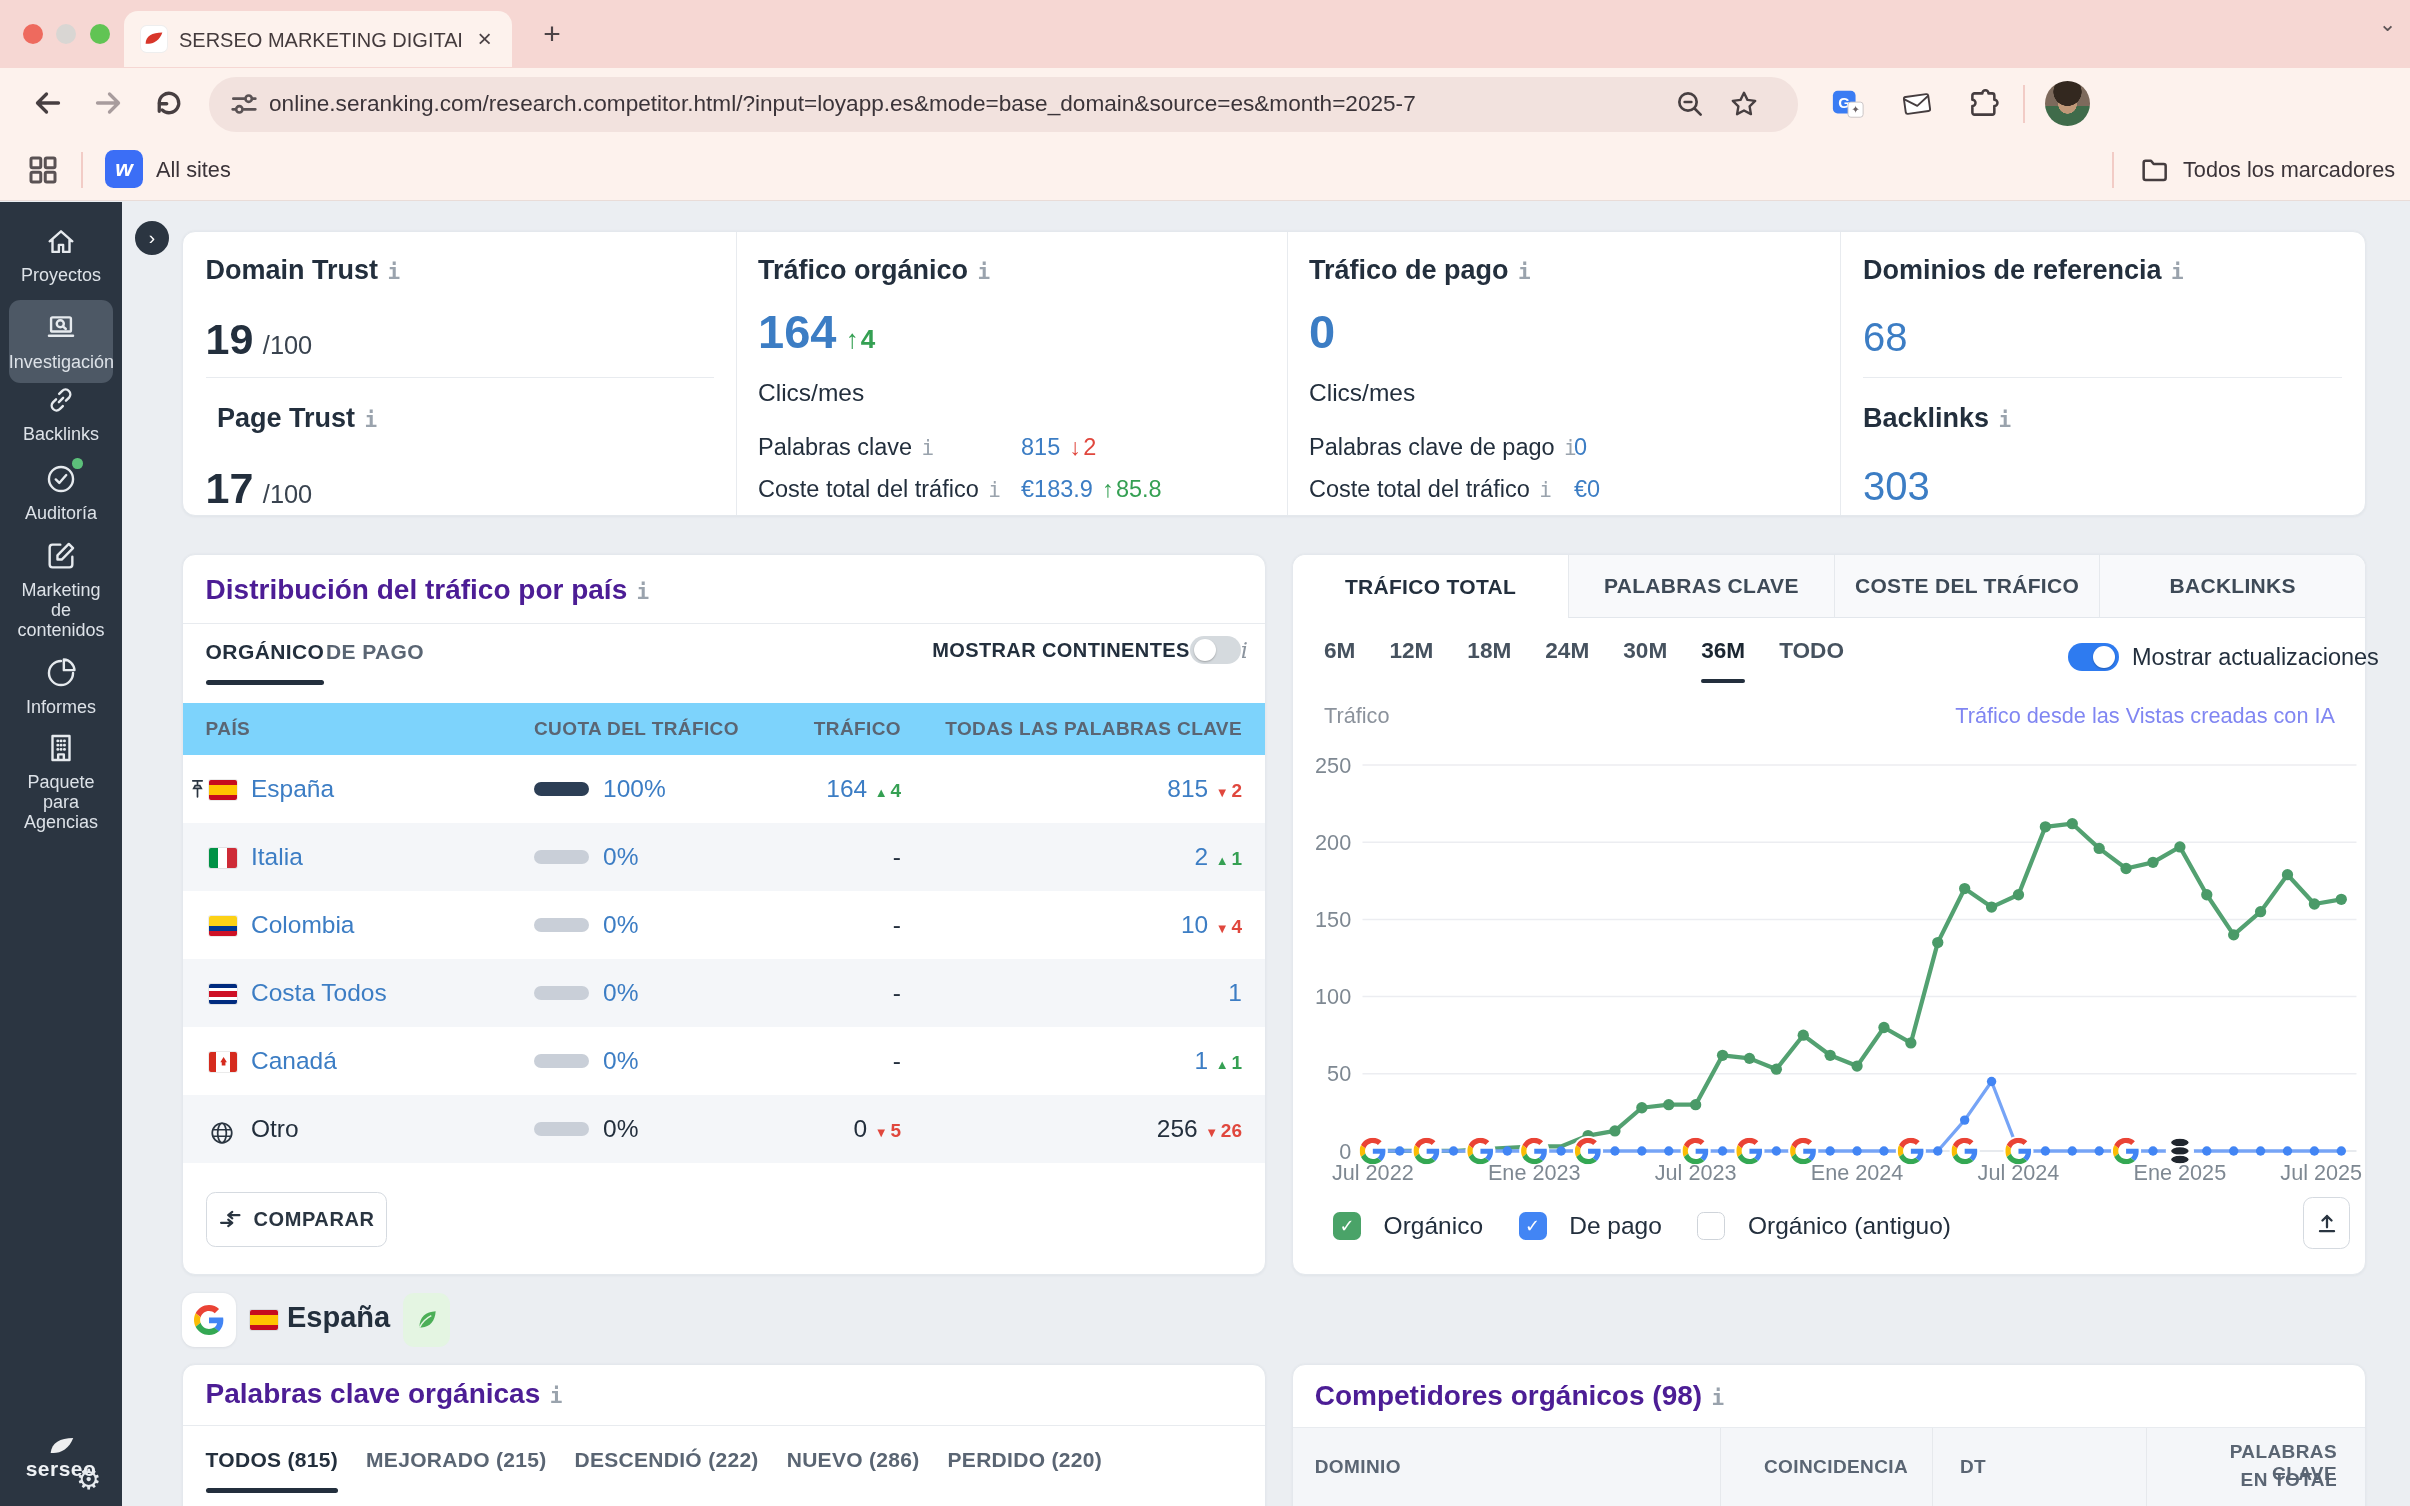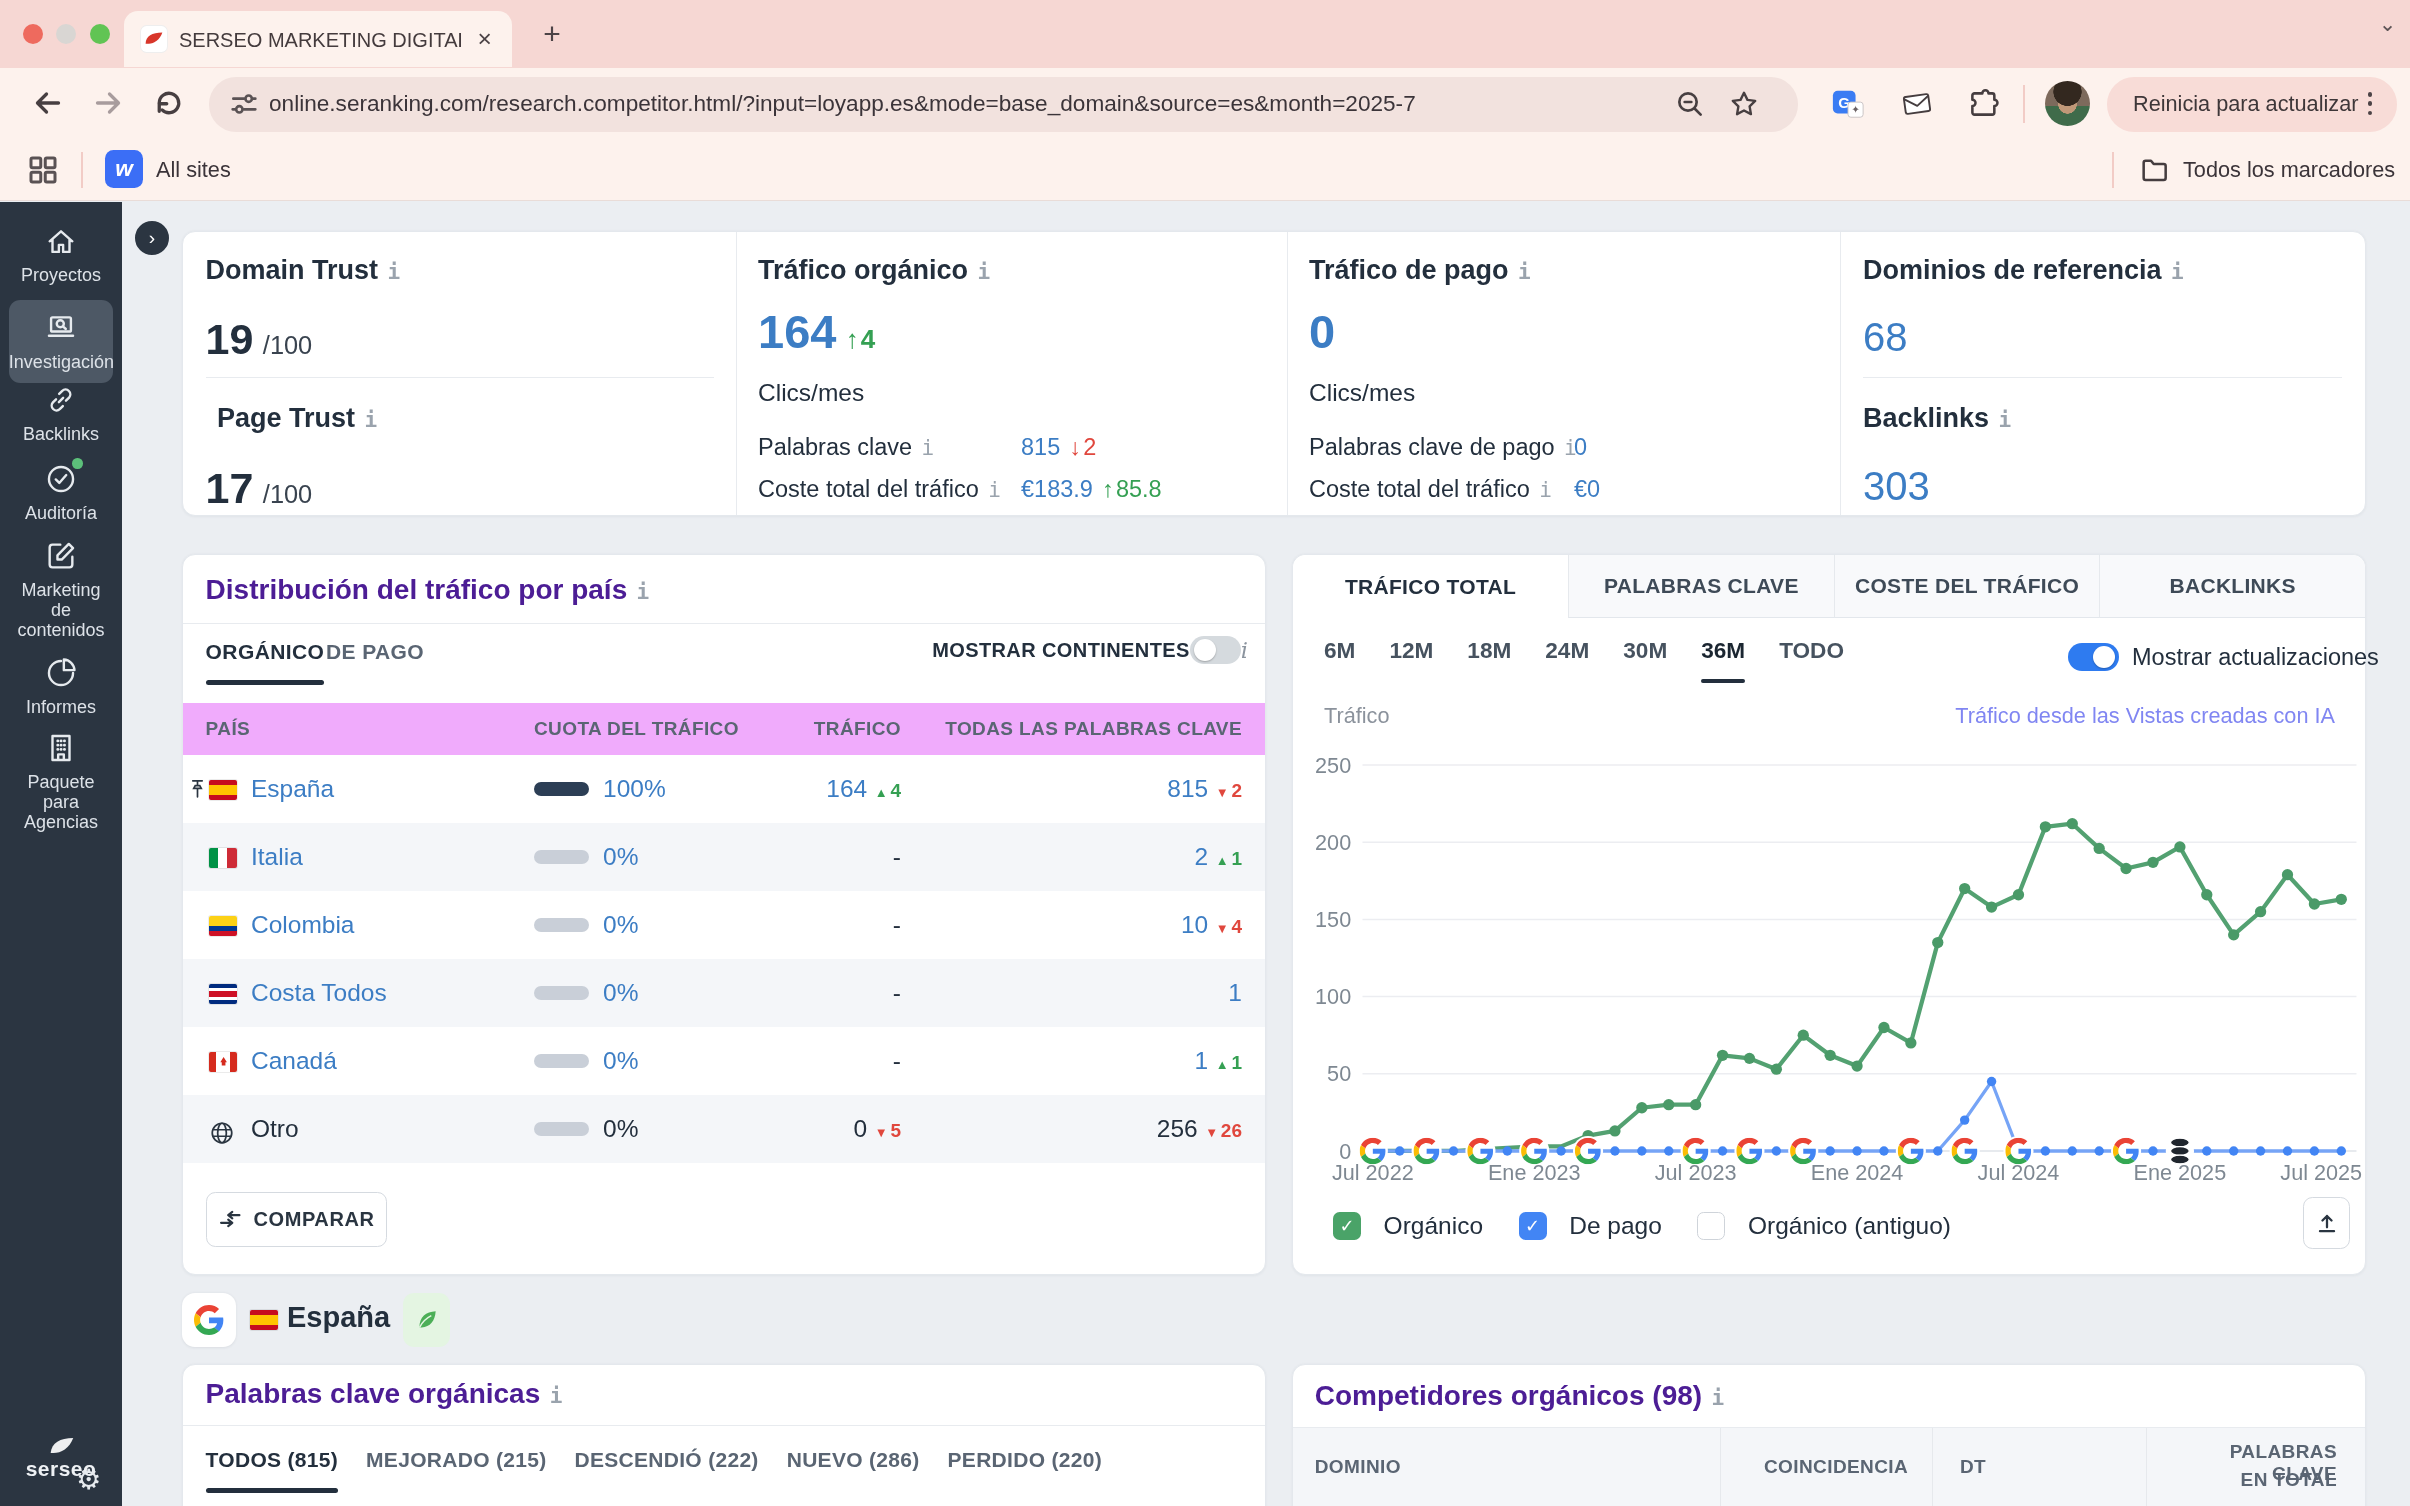--- a/index.html
+++ b/index.html
@@ -86,21 +86,21 @@
   .subtab{position:absolute;top:85px;font-size:21px;font-weight:bold;letter-spacing:0.4px;color:#5a6573;}
   .subtab.active{color:#232f3d;}
   .subtab.active::after{content:"";position:absolute;left:0;right:0;bottom:-21px;height:4.7px;background:#232f3d;border-radius:2.8px;}
   .contwrap{position:absolute;right:17px;top:81px;display:flex;align-items:center;}
   .contlbl{font-size:20px;font-weight:bold;letter-spacing:0.4px;color:#232f3d;}
   .toggle{width:51px;height:28px;border-radius:14px;position:relative;}
   .toggle.off{background:#d5dade;}
   .toggle.on{background:#2e7bf0;}
   .toggle .knob{position:absolute;top:2.8px;width:22.6px;height:22.6px;border-radius:50%;background:#fff;box-shadow:0 0.9px 1.9px rgba(0,0,0,.25);}
   .toggle.off .knob{left:3.8px;} .toggle.on .knob{right:3.8px;}
-  .thead{position:absolute;left:0;right:0;top:148px;height:52px;background:#f0abfc;}
+  .thead{position:absolute;left:0;right:0;top:148px;height:52px;background:#7dd3fc;}
   .th{position:absolute;top:15px;font-size:19px;font-weight:bold;letter-spacing:0.4px;color:#5a6573;}
   .rows{position:absolute;left:0;right:0;top:200px;}
   .crow{position:relative;height:68px;}
   .crow.alt{background:#f4f6f9;}
   .pincell{position:absolute;left:5.6px;top:22.6px;width:17px;height:22.6px;}
   .flag{position:absolute;left:26px;top:24.5px;width:28px;height:20px;border-radius:1.9px;box-shadow:0 0 0 0.9px rgba(0,0,0,.08);}
   .f-es{background:linear-gradient(180deg,#c60b1e 0 25%,#ffc400 25% 75%,#c60b1e 75%);}
   .f-it{background:linear-gradient(90deg,#009246 0 33%,#fff 33% 66%,#ce2b37 66%);}
   .f-co{background:linear-gradient(180deg,#fcd116 0 50%,#003893 50% 75%,#ce1126 75%);}
   .f-cr{background:linear-gradient(180deg,#002b7f 0 18%,#fff 18% 37%,#ce1126 37% 63%,#fff 63% 82%,#002b7f 82%);}
@@ -252,28 +252,20 @@
           </g>
         </svg>
     </span>
     <span class="extic" style="left:1966px">
       <svg viewBox="0 0 24 24" fill="none" stroke="#453d3f" stroke-width="1.8" stroke-linejoin="round">
           <path d="M9.5 4.5h2a2.2 2.2 0 1 1 4.4 0h2.6A1.5 1.5 0 0 1 20 6v3a2.2 2.2 0 1 1 0 4.4V18a1.5 1.5 0 0 1-1.5 1.5H6A1.5 1.5 0 0 1 4.5 18v-4.6a2.2 2.2 0 1 0 0-4.4V6a1.5 1.5 0 0 1 1.5-1.5z"></path>
         </svg>
     </span>
     <span class="tsep"></span>
     <span class="avatar"></span>
-    <div class="restart">
-      <span>Reinicia para actualizar</span>
-      <span class="kebab">
-          <i></i>
-          <i></i>
-          <i></i>
-        </span>
-    </div>
   </div>
 
   <div class="bookbar">
     <span class="navic" style="left:24.5px;top:13px">
       <svg viewBox="0 0 24 24" fill="none" stroke="#5a5254" stroke-width="2">
           <rect x="4" y="4" width="6.5" height="6.5" rx="1"></rect>
           <rect x="13.5" y="4" width="6.5" height="6.5" rx="1"></rect>
           <rect x="4" y="13.5" width="6.5" height="6.5" rx="1"></rect>
           <rect x="13.5" y="13.5" width="6.5" height="6.5" rx="1"></rect>
         </svg>

